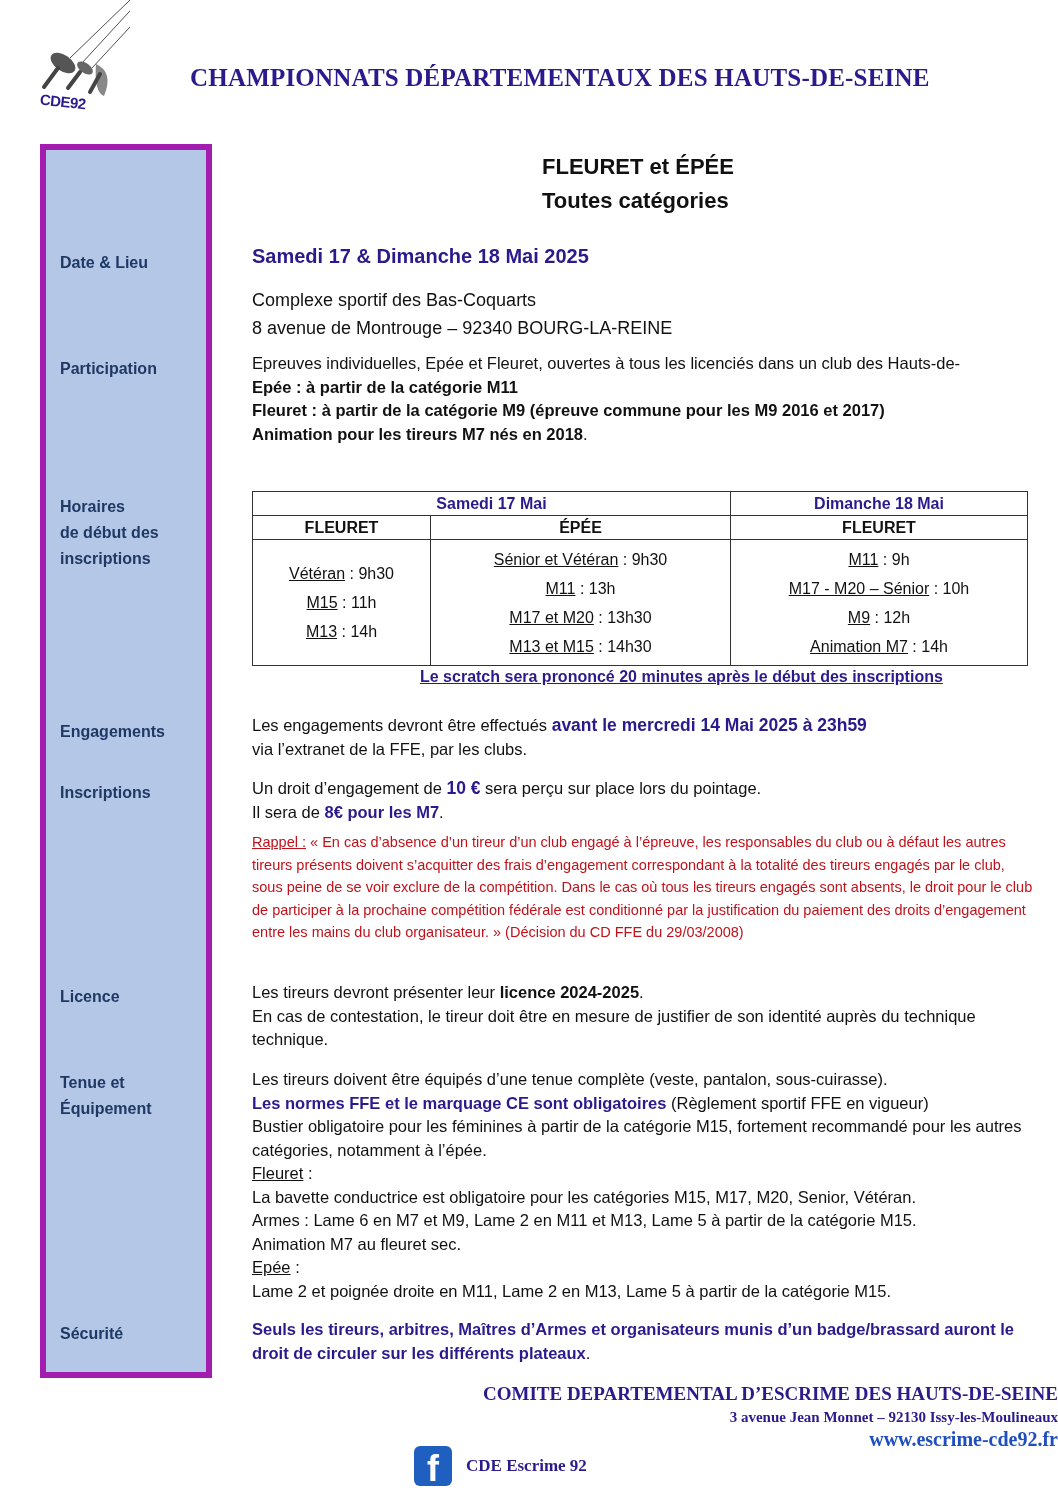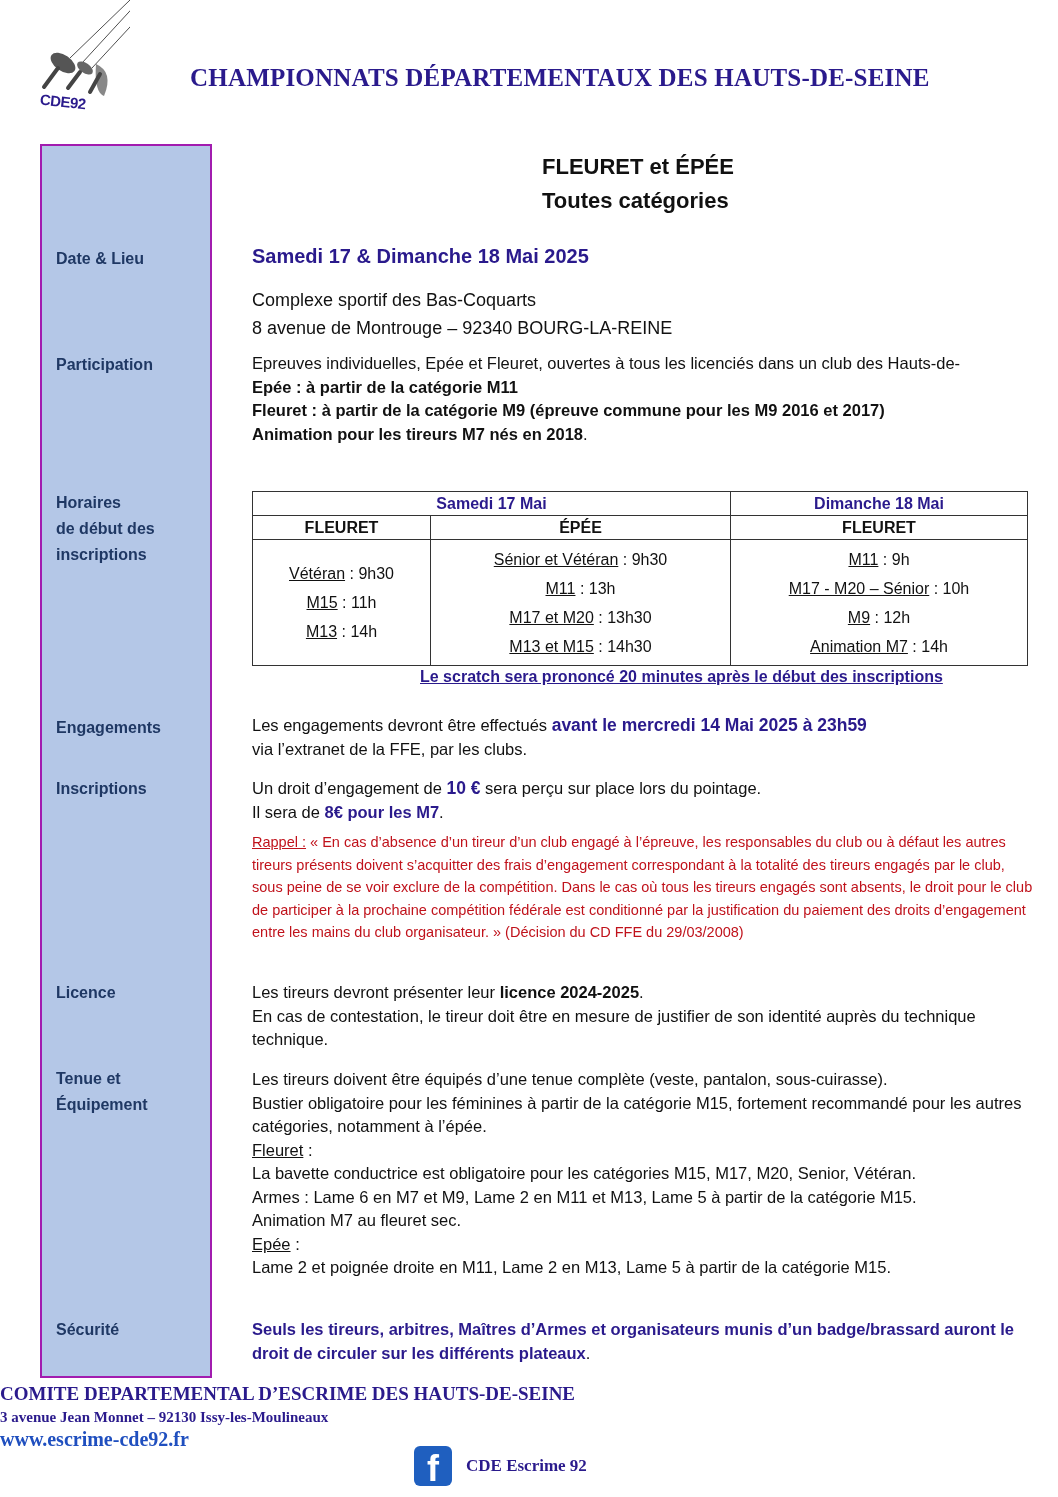--- a/index.html
+++ b/index.html
@@ -4,41 +4,41 @@
 <style>
   * { box-sizing: border-box; margin: 0; padding: 0; }
   html, body { width: 1058px; height: 1497px; background: #ffffff; overflow: hidden; }
   body { position: relative; font-family: "Liberation Sans", sans-serif; color: #111; }
 
   .logo { position: absolute; left: 30px; top: 0; width: 100px; height: 115px; }
   .logo-text { position: absolute; left: 40px; top: 93px; font-family: "Liberation Sans", sans-serif; font-weight: bold; font-size: 15px; color: #2a1a8c; letter-spacing: -0.5px; transform: rotate(6deg); }
 
   .main-title { position: absolute; left: 190px; top: 64px; font-family: "Liberation Serif", serif; font-weight: bold; font-size: 25px; color: #2a1a8c; letter-spacing: 0.2px; white-space: nowrap; }
 
-  .sidebar { position: absolute; left: 40px; top: 144px; width: 172px; height: 1234px; background: #b4c7e7; border: 2px solid #a21caf; }
+  .sidebar { position: absolute; left: 40px; top: 144px; width: 172px; height: 1234px; background: #b4c7e7; border: 6px solid #a21caf; }
   .side-label { position: absolute; left: 14px; font-size: 16px; font-weight: bold; color: #1f3864; line-height: 26px; }
 
   .subtitle { position: absolute; left: 542px; top: 150px; font-size: 22px; font-weight: bold; color: #111; line-height: 34px; }
 
   .text { position: absolute; left: 252px; font-size: 16.5px; line-height: 23.5px; color: #111; }
   .blue { color: #2a1a8c; font-weight: bold; }
   .b { font-weight: bold; }
   .u { text-decoration: underline; }
   .red { color: #c0121b; font-size: 14.5px; line-height: 22.5px; }
 
   .date-line { position: absolute; left: 252px; top: 245px; font-size: 20px; font-weight: bold; color: #2a1a8c; }
 
   table.sched { position: absolute; left: 252px; top: 491px; width: 776px; border-collapse: collapse; font-size: 16px; }
   table.sched td, table.sched th { border: 1px solid #333; text-align: center; }
   table.sched .day { color: #2a1a8c; font-weight: bold; height: 24px; }
   table.sched .weapon { font-weight: bold; height: 24px; }
   table.sched .slots td { vertical-align: middle; padding: 2px 4px; line-height: 29px; height: 126px; }
   .scratch { position: absolute; left: 420px; top: 668px; font-size: 16px; font-weight: bold; color: #2a1a8c; text-decoration: underline; }
 
-  .footer { position: absolute; left: 0; width: 1058px; text-align: left; font-family: "Liberation Serif", serif; font-weight: bold; color: #2a1a8c; }
+  .footer { position: absolute; left: 0; width: 1058px; text-align: right; font-family: "Liberation Serif", serif; font-weight: bold; color: #2a1a8c; }
   .fb { position: absolute; left: 414px; top: 1446px; width: 38px; height: 40px; background: #1f5fbf; border-radius: 6px; color: #fff; font-family: "Liberation Sans", sans-serif; font-weight: bold; font-size: 36px; line-height: 46px; text-align: center; overflow: hidden; }
   .fb-label { position: absolute; left: 466px; top: 1456px; font-family: "Liberation Serif", serif; font-weight: bold; font-size: 17px; color: #2a1a8c; }
   a.link { color: #1f4fbf; }
 </style>
 </head>
 <body>
 
 <div class="logo">
   <svg width="100" height="115" viewBox="0 0 100 115">
     <line x1="40" y1="58" x2="100" y2="0" stroke="#222" stroke-width="0.8"></line>
@@ -138,20 +138,21 @@
   <span class="u">Rappel :</span><span> « En cas d’absence d’un tireur d’un club engagé à l’épreuve, les responsables du club ou à défaut les autres tireurs présents doivent s’acquitter des frais d’engagement correspondant à la totalité des tireurs engagés par le club, sous peine de se voir exclure de la compétition. Dans le cas où tous les tireurs engagés sont absents, le droit pour le club de participer à la prochaine compétition fédérale est conditionné par la justification du paiement des droits d’engagement entre les mains du club organisateur. » (Décision du CD FFE du 29/03/2008)</span>
 </div>
 
 <div class="text" style="top:981px; width:760px;">
   <div><span>Les tireurs devront présenter leur </span><span class="b">licence 2024-2025</span><span>.</span></div>
   <div>En cas de contestation, le tireur doit être en mesure de justifier de son identité auprès du technique technique.</div>
 </div>
 
 <div class="text" style="top:1068px; width:780px;">
   <div>Les tireurs doivent être équipés d’une tenue complète (veste, pantalon, sous-cuirasse).</div>
+  <div><span class="blue">Les normes FFE et le marquage CE sont obligatoires</span><span> (Règlement sportif FFE en vigueur)</span></div>
   <div>Bustier obligatoire pour les féminines à partir de la catégorie M15, fortement recommandé pour les autres catégories, notamment à l’épée.</div>
   <div><span class="u">Fleuret</span><span> :</span></div>
   <div>La bavette conductrice est obligatoire pour les catégories M15, M17, M20, Senior, Vétéran.</div>
   <div>Armes : Lame 6 en M7 et M9, Lame 2 en M11 et M13, Lame 5 à partir de la catégorie M15.</div>
   <div>Animation M7 au fleuret sec.</div>
   <div><span class="u">Epée</span><span> :</span></div>
   <div>Lame 2 et poignée droite en M11, Lame 2 en M13, Lame 5 à partir de la catégorie M15.</div>
 </div>
 
 <div class="text" style="top:1318px; width:782px;">

